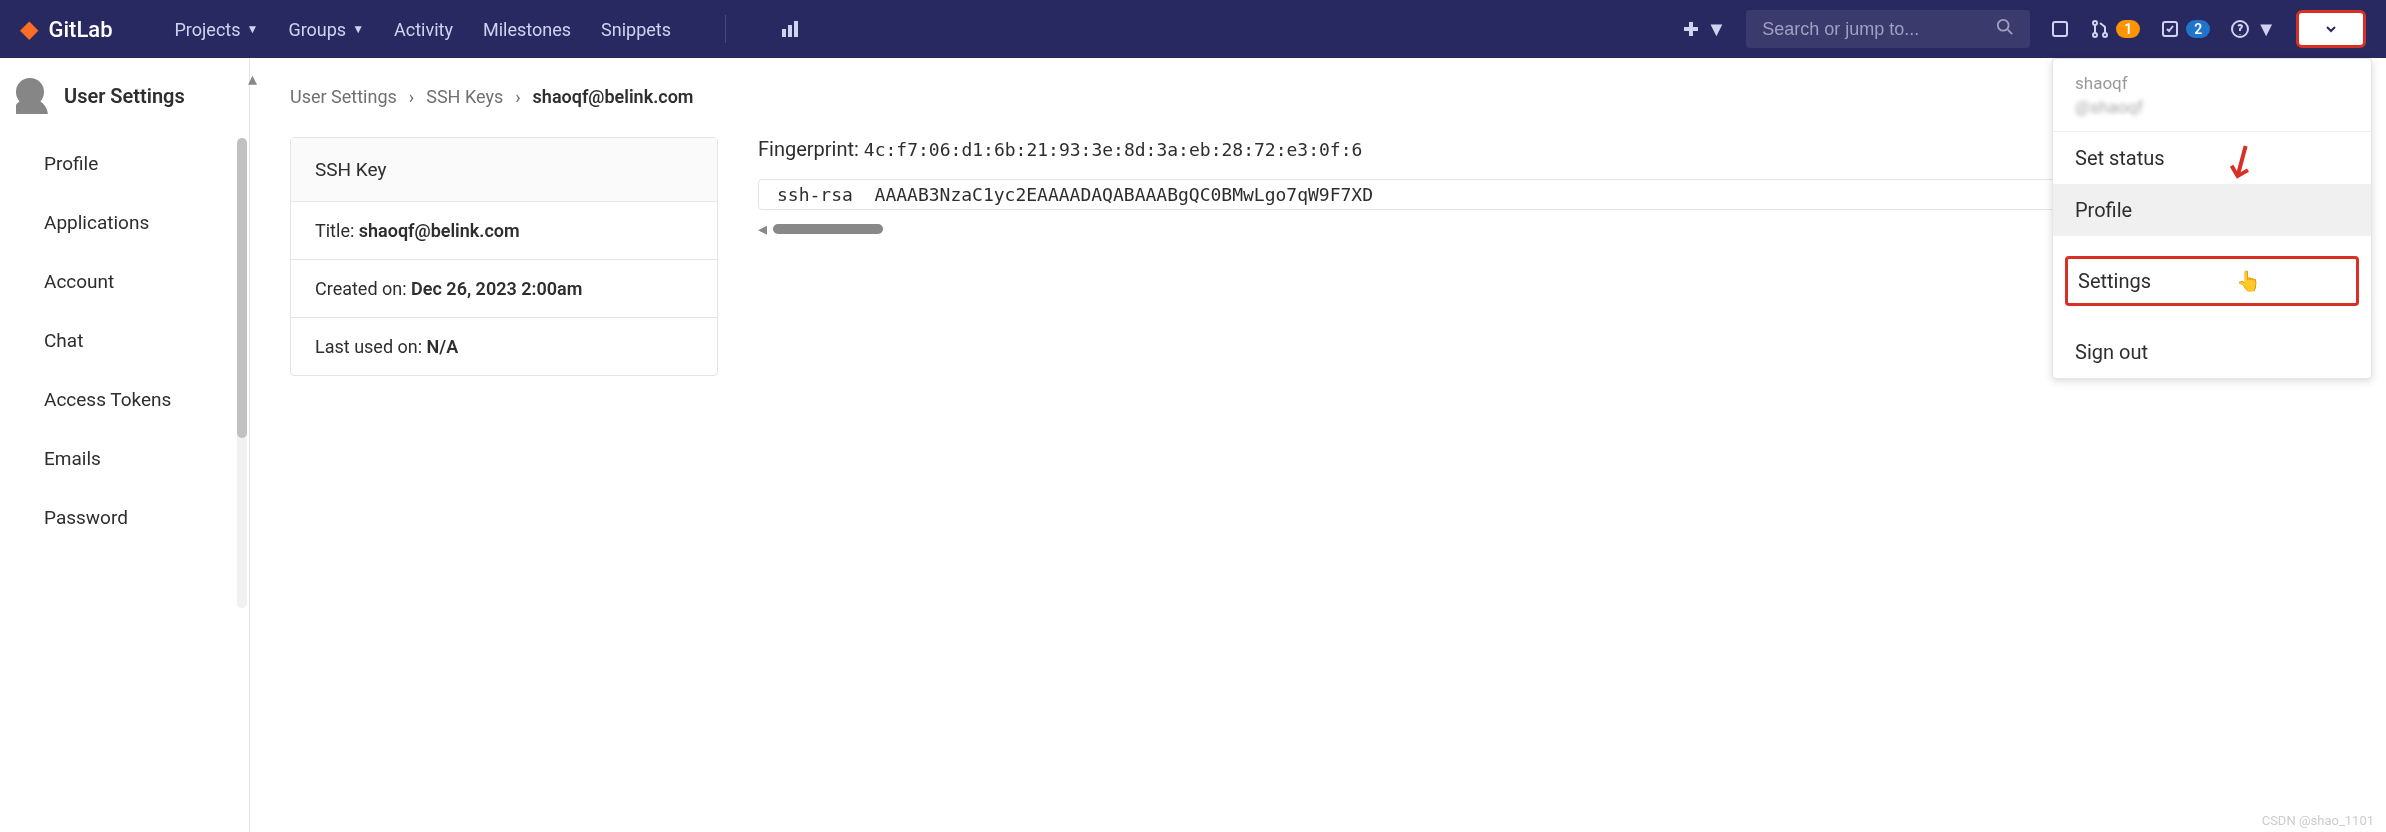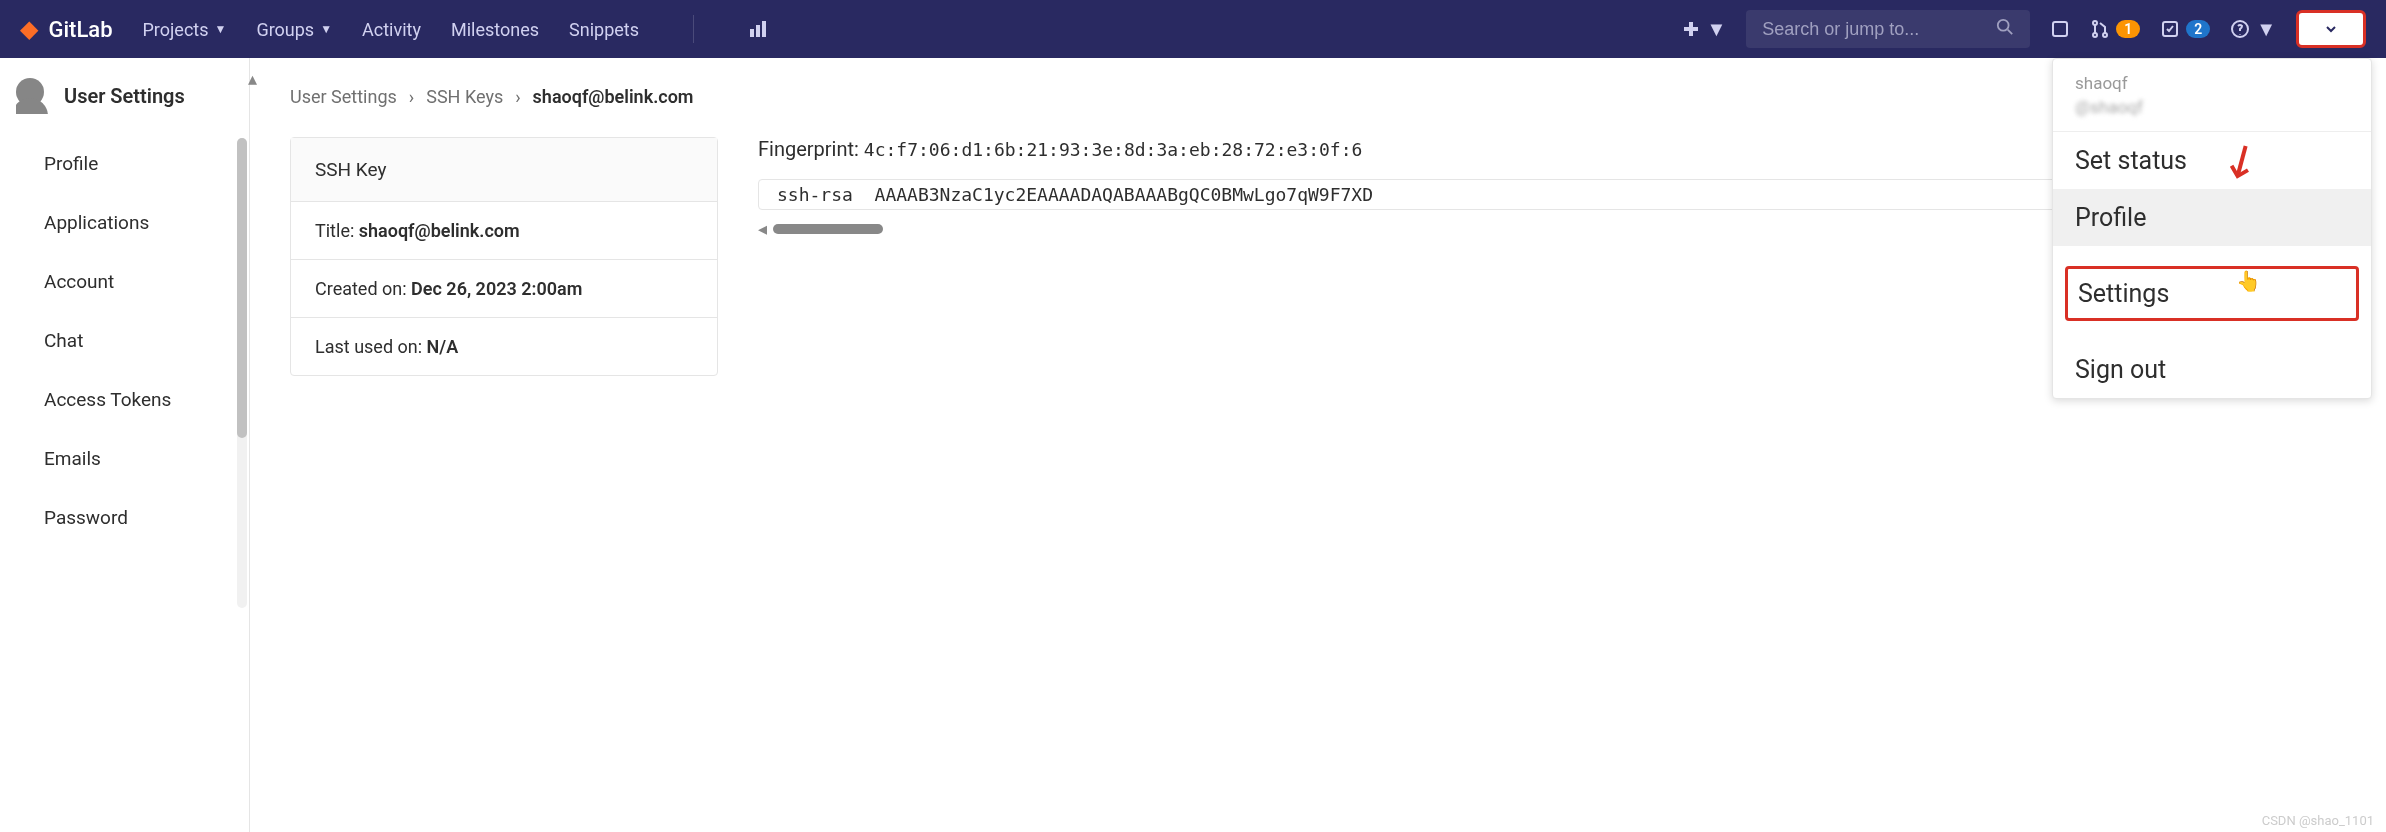--- a/index.html
+++ b/index.html
@@ -1,20 +1,20 @@
 <!DOCTYPE html>
 <html><head>
 <meta charset="utf-8">
 <style>
 * { margin: 0; padding: 0; box-sizing: border-box; }
 body { font-family: -apple-system, BlinkMacSystemFont, "Segoe UI", Roboto, sans-serif; font-size: 18px; color: #2e2e2e; background: #fff; }
 .navbar { background: #292961; height: 58px; display: flex; align-items: center; padding: 0 20px; color: #fff; }
 .navbar .logo { display: flex; align-items: center; gap: 10px; font-size: 22px; font-weight: 500; margin-right: 30px; }
 .navbar .logo-icon { color: #fc6d26; font-size: 24px; }
-.nav-links { display: flex; gap: 30px; align-items: center; }
+.nav-links { display: flex; gap: 30px; align-items: center; margin-left: 32px; }
 .nav-item { color: #d1d1f0; font-size: 18px; display: flex; align-items: center; gap: 6px; cursor: pointer; }
 .nav-item .chevron { font-size: 12px; }
 .divider-v { width: 1px; height: 28px; background: #4a4a7a; margin: 0 24px; }
 .nav-right { margin-left: auto; display: flex; align-items: center; gap: 20px; }
 .icon-btn { color: #d1d1f0; font-size: 20px; cursor: pointer; display: flex; align-items: center; gap: 6px; }
 .search-box { background: #3a3a6d; border-radius: 4px; padding: 8px 16px; width: 284px; display: flex; align-items: center; justify-content: space-between; }
 .search-box input { background: transparent; border: none; color: #d1d1f0; font-size: 18px; width: 260px; outline: none; }
 .search-box input::placeholder { color: #a0a0c0; }
 .badge-orange { background: #fc9403; color: #fff; border-radius: 10px; padding: 1px 8px; font-size: 14px; font-weight: 600; }
 .badge-blue { background: #1f75cb; color: #fff; border-radius: 10px; padding: 1px 8px; font-size: 14px; font-weight: 600; }
@@ -47,21 +47,21 @@
 .fingerprint-value { font-family: Consolas, monospace; font-size: 18px; color: #2e2e2e; }
 .ssh-content-box { border: 1px solid #e5e5e5; border-radius: 4px; padding: 4px 18px; margin-top: 18px; font-family: Consolas, monospace; font-size: 18px; white-space: nowrap; overflow: hidden; }
 .scroll-indicator { display: flex; align-items: center; gap: 6px; margin-top: 8px; }
 .scroll-indicator-track { width: 110px; height: 10px; background: #888; border-radius: 5px; }
 .remove-btn { background: #db3b21; color: #fff; border: none; padding: 12px 24px; font-size: 18px; border-radius: 4px; cursor: pointer; float: right; margin-top: 80px; }
 
 .dropdown-menu { position: absolute; right: 14px; top: 58px; width: 320px; background: #fff; border: 1px solid #e5e5e5; border-radius: 4px; box-shadow: 0 2px 8px rgba(0,0,0,0.15); z-index: 100; }
 .dropdown-section { padding: 14px 22px; border-bottom: 1px solid #eee; }
 .dropdown-user-name { color: #999; font-size: 17px; }
 .dropdown-user-handle { color: #aaa; font-size: 17px; margin-top: 4px; filter: blur(2px); }
-.dropdown-item { padding: 14px 22px; font-size: 25px; cursor: pointer; color: #2e2e2e; }
+.dropdown-item { padding: 14px 22px; font-size: 20px; cursor: pointer; color: #2e2e2e; }
 .dropdown-item.hover { background: #f0f0f0; }
 .dropdown-item.highlighted { border: 3px solid #d93025; border-radius: 4px; margin: 20px 12px; padding: 10px 10px; }
 .arrow-annotation { position: absolute; right: 110px; top: 85px; color: #d93025; font-size: 28px; transform: rotate(-30deg); }
 .cursor-hand { position: absolute; right: 110px; top: 210px; font-size: 20px; }
 .watermark { position: fixed; right: 12px; bottom: 4px; color: #ccc; font-size: 13px; }
 </style>
 </head>
 <body>
 
 <div class="navbar">

